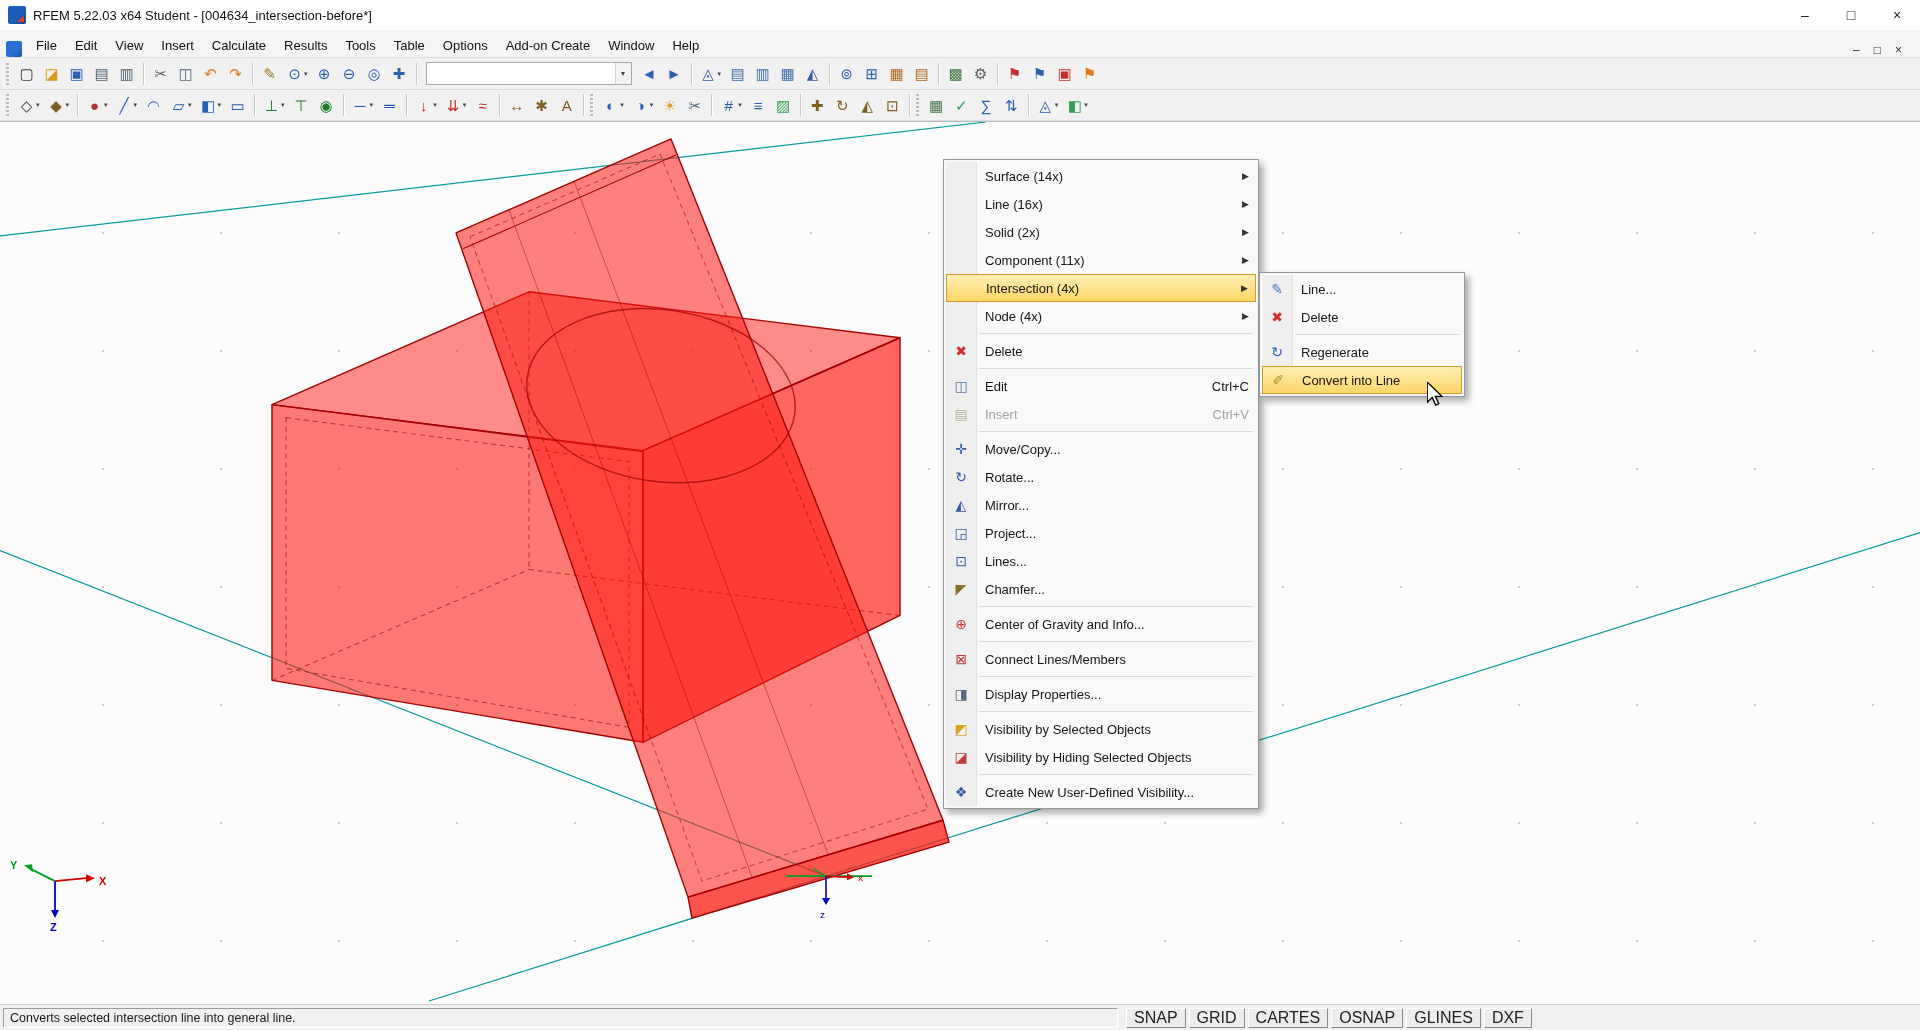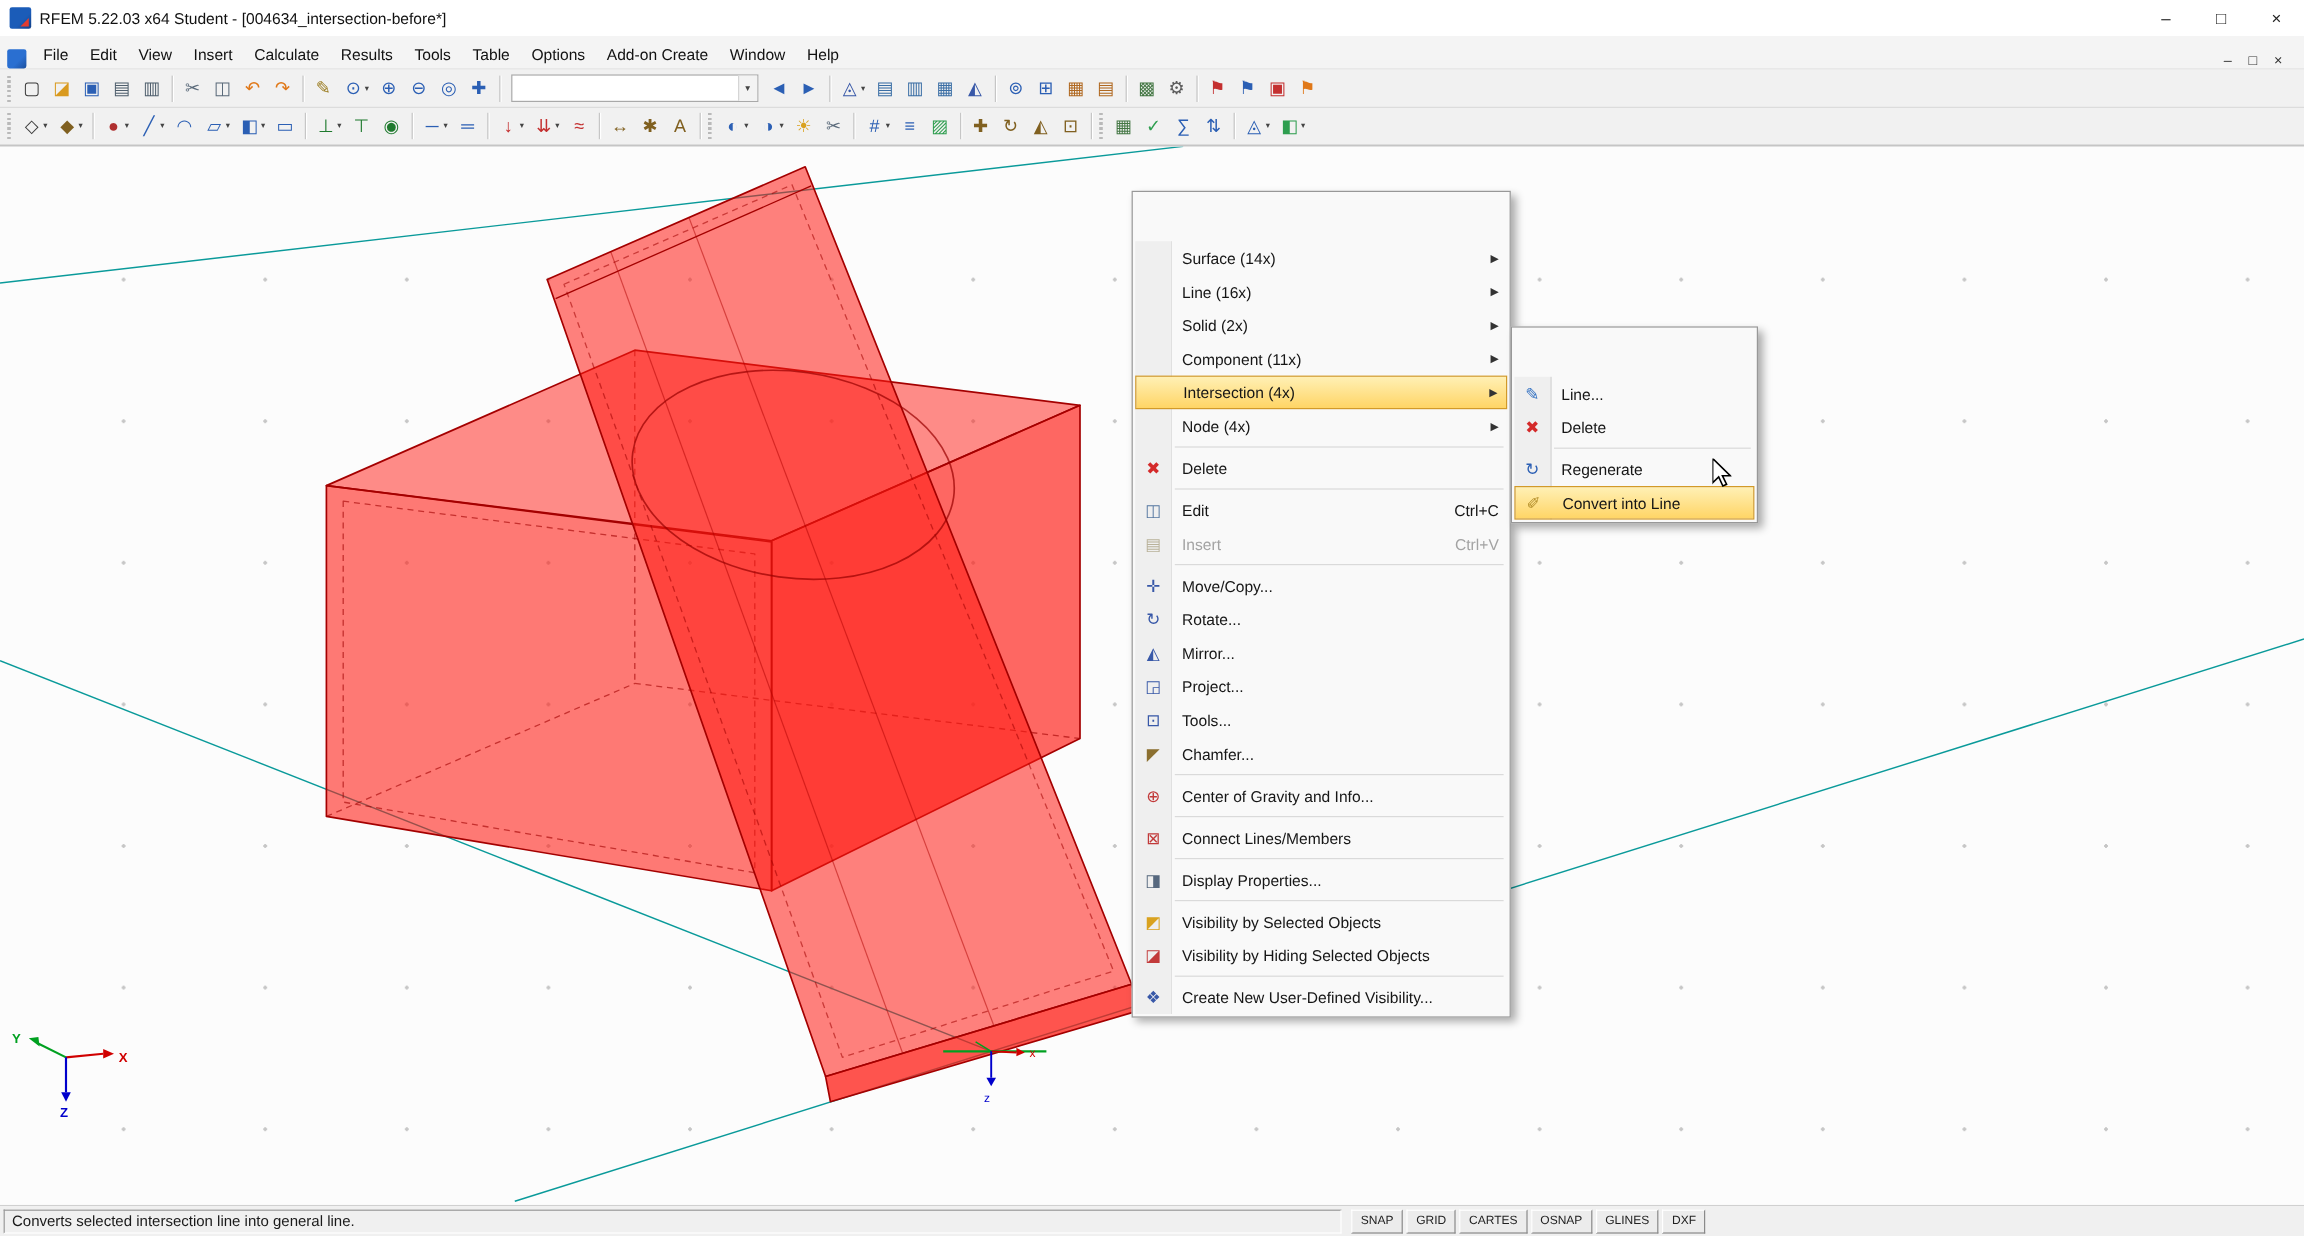--- a/index.html
+++ b/index.html
@@ -47,27 +47,27 @@
     background-color: #fcfcfc;
     background-image: radial-gradient(circle,#c6c6c6 1.3px, rgba(0,0,0,0) 1.5px);
     background-size: 118px 118px; background-position: 44px 52px;
   }
   .viewport svg.scene { position: absolute; inset: 0; width: 100%; height: 100%; display: block; }
 
   
   .statusbar { flex: 0 0 26px; height: 26px; background: #f0f0f0; display: flex; align-items: center; padding: 0 3px; border-top: 1px solid #d0d0d0; }
   .sb-message { flex: 0 0 1115px; height: 20px; line-height: 18px; padding: 0 6px; border: 1px solid; border-color: #9a9a9a #ffffff #ffffff #9a9a9a; background: #f0f0f0; color: #1a1a1a; font-size: 12.5px; white-space: nowrap; overflow: hidden; }
   .sb-buttons { display: flex; gap: 3px; margin-left: 8px; }
-  .sb-btn { height: 20px; line-height: 18px; padding: 0 7px; border: 1px solid; border-color: #ffffff #8a8a8a #8a8a8a #ffffff; background: #ececec; color: #222; font-size: 10px; }
+  .sb-btn { height: 20px; line-height: 18px; padding: 0 7px; border: 1px solid; border-color: #ffffff #8a8a8a #8a8a8a #ffffff; background: #ececec; color: #222; font-size: 16px; }
 
   
   .context-menu, .submenu { position: absolute; background: #f9f9f9; border: 1px solid #989898; box-shadow: 4px 4px 7px rgba(0,0,0,0.33); padding: 2px; z-index: 20; }
   .context-menu { left: 943px; top: 159px; width: 316px; }
   .submenu { left: 1259px; top: 272px; width: 206px; }
-  .cm-list { background: linear-gradient(90deg,#efefef 0,#efefef 30px,#e0e0e0 30px,#e0e0e0 31px,#f9f9f9 31px); margin-top: 39px; }
+  .cm-list { background: linear-gradient(90deg,#efefef 0,#efefef 30px,#e0e0e0 30px,#e0e0e0 31px,#f9f9f9 31px); }
   .cm-item { height: 28px; display: flex; align-items: center; padding: 0 7px 0 0; font-size: 13px; color: #161616; white-space: nowrap; }
   .cm-item.hl { background: linear-gradient(180deg,#fff0b5 0%,#ffd566 100%); border: 1px solid #d29a29; }
   .cm-item.dis, .cm-item.dis .cm-shortcut { color: #a3a3a3; }
   .cm-icon { flex: 0 0 30px; text-align: center; font-size: 14px; line-height: 1; }
   .cm-label { margin-left: 9px; }
   .cm-shortcut { margin-left: auto; font-size: 13px; color: #161616; }
   .cm-arrow { margin-left: auto; font-size: 9px; color: #333; }
   .cm-sep { height: 1px; background: #dadada; margin: 3px 3px 3px 33px; }
 
   .cursor { position: absolute; left: 1427px; top: 382px; z-index: 30; }
@@ -492,21 +492,21 @@
       <div class="cm-item">
         <span class="cm-icon" style="color: rgb(56, 88, 168);">◭</span>
         <span class="cm-label">Mirror...</span>
       </div>
       <div class="cm-item">
         <span class="cm-icon" style="color: rgb(56, 88, 168);">◲</span>
         <span class="cm-label">Project...</span>
       </div>
       <div class="cm-item">
         <span class="cm-icon" style="color: rgb(56, 88, 168);">⊡</span>
-        <span class="cm-label">Tools...</span>
+        <span class="cm-label">Lines...</span>
       </div>
       <div class="cm-item">
         <span class="cm-icon" style="color: rgb(139, 111, 47);">◤</span>
         <span class="cm-label">Chamfer...</span>
       </div>
       <div class="cm-sep"></div>
       <div class="cm-item">
         <span class="cm-icon" style="color: rgb(194, 58, 58);">⊕</span>
         <span class="cm-label">Center of Gravity and Info...</span>
       </div>

